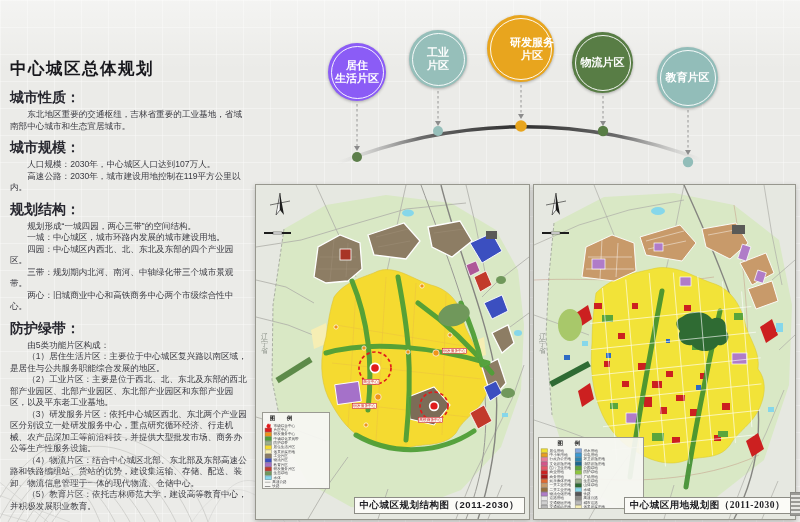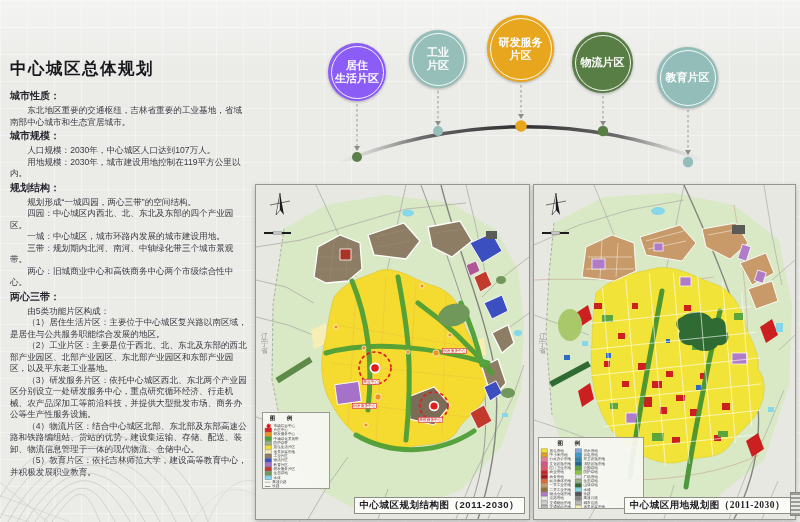--- a/index.html
+++ b/index.html
@@ -15,21 +15,21 @@
       linear-gradient(rgba(255,255,255,.55) 1px, transparent 1px),
       linear-gradient(90deg, rgba(255,255,255,.55) 1px, transparent 1px);
     background-size:27px 27px;opacity:.65;
   }
   .top-light{position:absolute;left:0;top:0;right:0;height:70px;
     background:linear-gradient(rgba(255,255,255,.45),rgba(255,255,255,0));pointer-events:none;}
 
   
   .left-col{position:absolute;left:10px;top:58px;width:238px;}
   .page-title{font-size:16.5px;font-weight:700;color:#17171c;letter-spacing:1.5px;margin:0 0 9px 0;}
-  .sec-head{font-size:10px;font-weight:700;color:#26262e;margin:1px 0 2px 0;}
+  .sec-head{font-size:14px;font-weight:700;color:#26262e;margin:7px 0 2px 0;}
   .para{font-size:8.6px;line-height:1.34;color:#3a3a41;margin:0;text-indent:2em;}
 
   
   .swirl{position:absolute;left:0;top:428px;width:312px;height:94px;pointer-events:none;}
 
   
   .badge{position:absolute;border-radius:50%;display:flex;align-items:center;justify-content:center;
     color:#fff;font-weight:700;text-align:center;box-shadow:0 1px 3px rgba(0,0,0,.28);}
   .badge::after{content:"";position:absolute;inset:2.5px;border:1.5px solid rgba(255,255,255,.92);border-radius:50%;}
   .badge span{white-space:pre-line;line-height:1.18;font-size:11px;position:relative;z-index:1;}
@@ -83,34 +83,34 @@
   <div class="sec-head">城市性质：</div>
   <div>
 
   <p class="para">东北地区重要的交通枢纽，吉林省重要的工业基地，省域南部中心城市和生态宜居城市。</p>
     </div>
 
   <div class="sec-head">城市规模：</div>
   <div>
 
   <p class="para">人口规模：2030年，中心城区人口达到107万人。</p>
-      <p class="para">用地规模：2030年，城市建设用地控制在119平方公里以内。</p>
+      <p class="para">高速公路：2030年，城市建设用地控制在119平方公里以内。</p>
     </div>
 
   <div class="sec-head">规划结构：</div>
   <div>
 
   <p class="para">规划形成“一城四园，两心三带”的空间结构。</p>
+      <p class="para">一城：中心城区，城市环路内发展的城市建设用地。</p>
       <p class="para">四园：中心城区内西北、北、东北及东部的四个产业园区。</p>
-      <p class="para">一城：中心城区，城市环路内发展的城市建设用地。</p>
       <p class="para">三带：规划期内北河、南河、中轴绿化带三个城市景观带。</p>
       <p class="para">两心：旧城商业中心和高铁商务中心两个市级综合性中心。</p>
     </div>
 
-  <div class="sec-head">两心三带：</div>
+  <div class="sec-head">防护绿带：</div>
   <div>
 
   <p class="para">由5类功能片区构成：</p>
       <p class="para">（1）居住生活片区：主要位于中心城区复兴路以南区域，是居住与公共服务职能综合发展的地区。</p>
       <p class="para">（2）工业片区：主要是位于西北、北、东北及东部的西北部产业园区、北部产业园区、东北部产业园区和东部产业园区，以及平东老工业基地。</p>
       <p class="para">（3）研发服务片区：依托中心城区西北、东北两个产业园区分别设立一处研发服务中心，重点研究循环经济、行走机械、农产品深加工等前沿科技，并提供大型批发市场、商务办公等生产性服务设施。</p>
       <p class="para">（4）物流片区：结合中心城区北部、东北部及东部高速公路和铁路编组站、货站的优势，建设集运输、存储、配送、装卸、物流信息管理于一体的现代物流、仓储中心。</p>
       <p class="para">（5）教育片区：依托吉林师范大学，建设高等教育中心，并积极发展职业教育。</p>
     </div>
 </div>
@@ -166,21 +166,21 @@
 </svg>
 
 <div class="badge b1" style="background-color: #8b5cf6;">
     <span>居住
 生活片区</span>
   </div>
 <div class="badge b2" style="background-color: rgb(150, 191, 186);">
     <span>工业
 片区</span>
   </div>
-<div class="badge b3" style="background-color: rgb(232, 165, 30);">
+<div class="badge b3" style="background-color: rgb(232, 165, 30); justify-content: flex-end;">
     <span>研发服务
 片区</span>
   </div>
 <div class="badge b4" style="background-color: rgb(88, 125, 69);">
     <span>物流片区</span>
   </div>
 <div class="badge b5" style="background-color: rgb(146, 189, 185);">
     <span>教育片区</span>
   </div>
 

